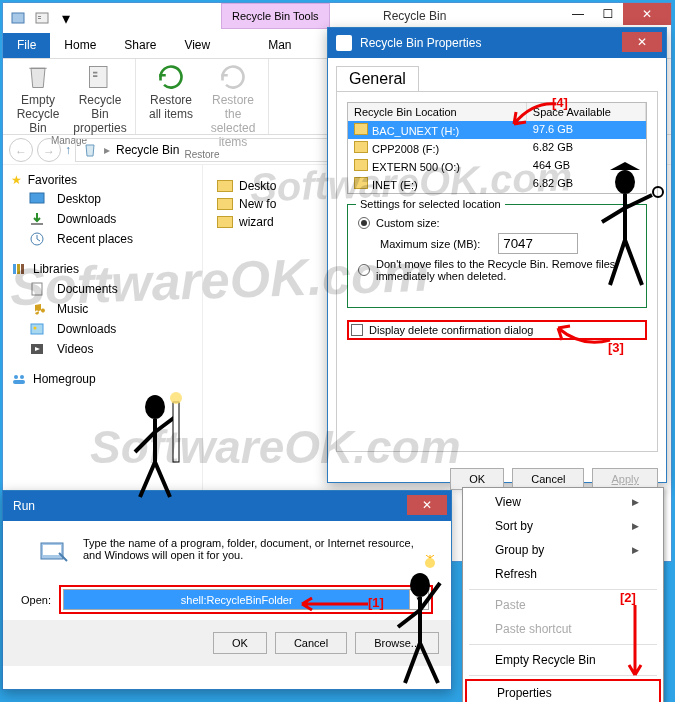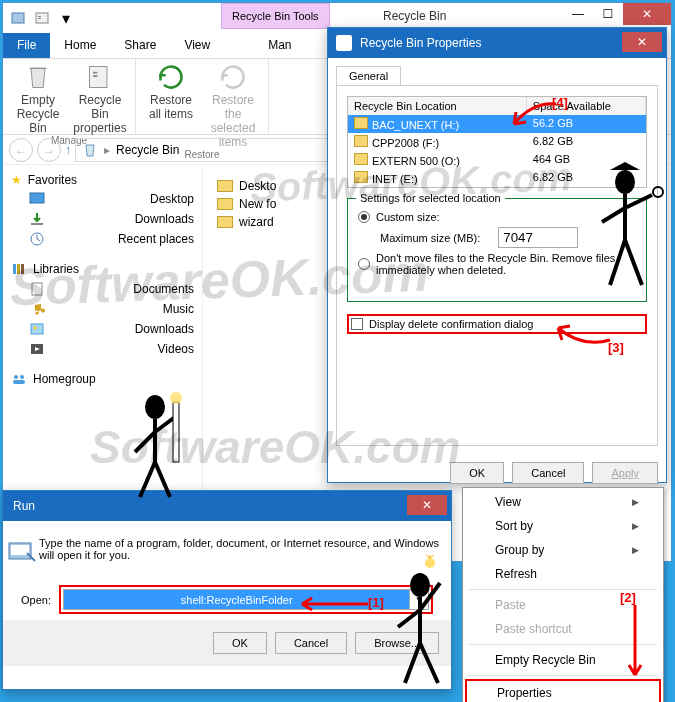--- a/index.html
+++ b/index.html
@@ -29,35 +29,35 @@
 .rgroup-label { font-size: 10px; color: #777; text-align: center; }
 
 .addrbar { height: 30px; border-bottom: 1px solid #eee; display: flex; align-items: center; padding: 0 6px; gap: 4px; font-size: 12px; }
 .navbtn { width: 24px; height: 24px; border-radius: 50%; border: 1px solid #ccc; display: flex; align-items: center; justify-content: center; color: #bbb; }
 .crumb { flex: 1; border: 1px solid #dcdcdc; padding: 3px 6px; display: flex; align-items: center; gap: 6px; }
 
 .exp-body { display: flex; height: calc(100% - 162px); }
 .navpane { width: 200px; border-right: 1px solid #eee; padding: 6px 6px; font-size: 12px; overflow: hidden; }
 .np-sec { margin-bottom: 10px; }
 .np-head { display: flex; align-items: center; gap: 6px; padding: 2px; }
-.np-item { display: flex; align-items: center; gap: 20px; padding: 2px 2px 2px 20px; justify-content: space-between; }
+.np-item { display: flex; align-items: center; gap: 12px; padding: 2px 2px 2px 20px; }
 .fico { width: 16px; height: 16px; }
 .star { color: #f5c518; }
 
 .fileview { flex: 1; padding: 12px; font-size: 12px; }
 .fv-item { display: flex; align-items: center; gap: 6px; padding: 2px; }
 
 
 .props { position: absolute; left: 327px; top: 27px; width: 340px; height: 456px; background: #fff; border: 1px solid #2d7cc0; box-shadow: 0 4px 12px rgba(0,0,0,0.3); }
 .props-title { height: 30px; background: #196cbf; color: #fff; display: flex; align-items: center; padding: 0 8px; font-size: 12px; position: relative; }
 .props-title .picon { width: 16px; height: 16px; margin-right: 8px; background: #fff; border-radius: 2px; }
 .props-close { position: absolute; right: 4px; top: 4px; width: 40px; height: 20px; background: #c75050; color: #fff; display: flex; align-items: center; justify-content: center; font-size: 12px; }
 .props-body { padding: 8px; }
 .tabctl { border-bottom: 1px solid #ccc; display: flex; }
-.tabbtn { border: 1px solid #ccc; border-bottom: none; padding: 3px 12px; font-size: 11px; background: #fff; }
+.tabbtn { border: 1px solid #ccc; border-bottom: none; padding: 3px 12px; font-size: 16px; background: #fff; }
 .tabcontent { border: 1px solid #ccc; border-top: none; padding: 10px; font-size: 11px; height: 360px; }
 .loc-table { border: 1px solid #bbb; width: 100%; font-size: 11px; }
 .loc-head { display: flex; }
 .loc-head > div { border-right: 1px solid #ddd; padding: 3px 6px; background: #f5f5f5; }
 .loc-row { display: flex; }
 .loc-row > div { padding: 2px 6px; }
 .loc-row.sel { background: #3399ff; color: #fff; }
 .loc-row .lico { width: 14px; height: 12px; background: #f7d774; border: 1px solid #c4a12f; margin-right: 4px; display: inline-block; }
 .settings-grp { border: 1px solid #15803d; margin-top: 10px; padding: 8px 10px 21px; position: relative; }
 .settings-grp legend, .grp-title { position: absolute; top: -7px; left: 8px; background: #fff; padding: 0 4px; font-size: 11px; }
@@ -76,21 +76,21 @@
 .ctx-item { padding: 5px 22px 5px 30px; display: flex; justify-content: space-between; align-items: center; }
 .ctx-item.dis { color: #aaa; }
 .ctx-sep { height: 1px; background: #e0e0e0; margin: 3px 4px; }
 .ctx-item.hl { border: 2px solid #e00; background: #fff; }
 .arrow { font-size: 9px; color: #555; }
 
 
 .rundlg { position: absolute; left: 2px; top: 490px; width: 450px; height: 200px; background: #fff; border: 1px solid #2d7cc0; box-shadow: 0 4px 12px rgba(0,0,0,0.3); }
 .run-title { height: 30px; background: #196cbf; color: #fff; display: flex; align-items: center; padding: 0 10px; font-size: 12px; position: relative; justify-content: flex-start; }
 .run-title .props-close { right: 4px; }
-.run-body { padding: 16px 4px; font-size: 11px; display: flex; }
+.run-body { padding: 16px 36px; font-size: 11px; display: flex; gap: 12px; }
 .run-icon { width: 32px; height: 32px; flex-shrink: 0; }
 .run-open-row { padding: 0 18px 6px; display: flex; align-items: center; gap: 8px; font-size: 11px; }
 .run-combo { flex: 1; border: 2px solid #e00; padding: 2px; display: flex; }
 .run-input { flex: 1; border: 1px solid #aaa; padding: 3px 4px; background: #3399ff; color: #fff; font-size: 11px; text-align: center; }
 .run-btns { background: #f0f0f0; padding: 12px; display: flex; justify-content: flex-end; gap: 8px; }
 
 
 .callout { position: absolute; color: #e00; font-weight: bold; font-size: 13px; pointer-events: none; }
 .redarrow { position: absolute; pointer-events: none; }
 
@@ -295,21 +295,21 @@
       <div class="tabbtn">General</div>
     </div>
     <div class="tabcontent">
       <div class="loc-table">
         <div class="loc-head">
           <div style="width:60%">Recycle Bin Location</div>
           <div style="flex:1">Space Available</div>
         </div>
         <div class="loc-row sel">
             <div style="width:60%"><span class="lico"></span><span>BAC_UNEXT (H:)</span></div>
-            <div>56.2 GB</div>
+            <div>97.6 GB</div>
           </div>
         <div class="loc-row">
             <div style="width:60%"><span class="lico"></span><span>CPP2008 (F:)</span></div>
             <div>6.82 GB</div>
           </div>
         <div class="loc-row">
             <div style="width:60%"><span class="lico"></span><span>EXTERN 500 (O:)</span></div>
             <div>464 GB</div>
           </div>
         <div class="loc-row">

